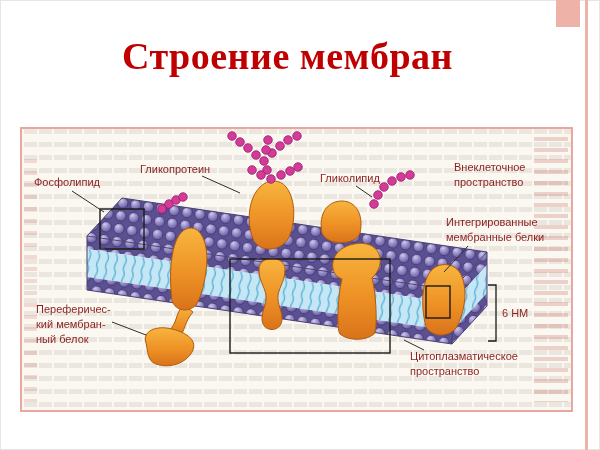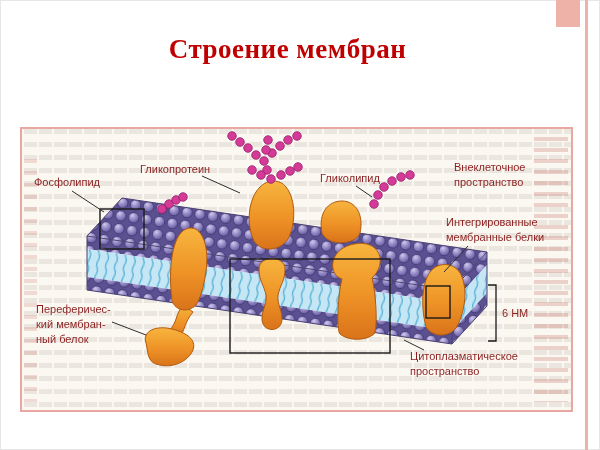--- a/index.html
+++ b/index.html
@@ -3,21 +3,21 @@
 <meta charset="utf-8">
 <style>
   html,body{margin:0;padding:0;background:#fff;}
   .slide{
     position:relative;width:600px;height:450px;background:#ffffff;overflow:hidden;
     font-family:"Liberation Sans",sans-serif;
     box-shadow:inset 0 0 0 1px #e6e6e6;
   }
   .slide-title{
     position:absolute;top:34px;left:0;width:575px;text-align:center;
-    font-family:"Liberation Serif",serif;font-weight:700;font-size:27px;
+    font-family:"Liberation Serif",serif;font-weight:700;font-size:38px;
     color:#c00000;letter-spacing:0.5px;
   }
   .corner-accent{position:absolute;left:556px;top:0;width:24px;height:27px;background:#efb2a9;}
   .right-accent-line{position:absolute;left:585px;top:0;width:3px;height:450px;background:#efb2a9;}
   .membrane-figure{
     position:absolute;left:20px;top:127px;width:553px;height:285px;
     border:2px solid #e8a7a0;background:#fbf8f2;box-sizing:border-box;
   }
   .scan-texture{
     position:absolute;inset:0;

